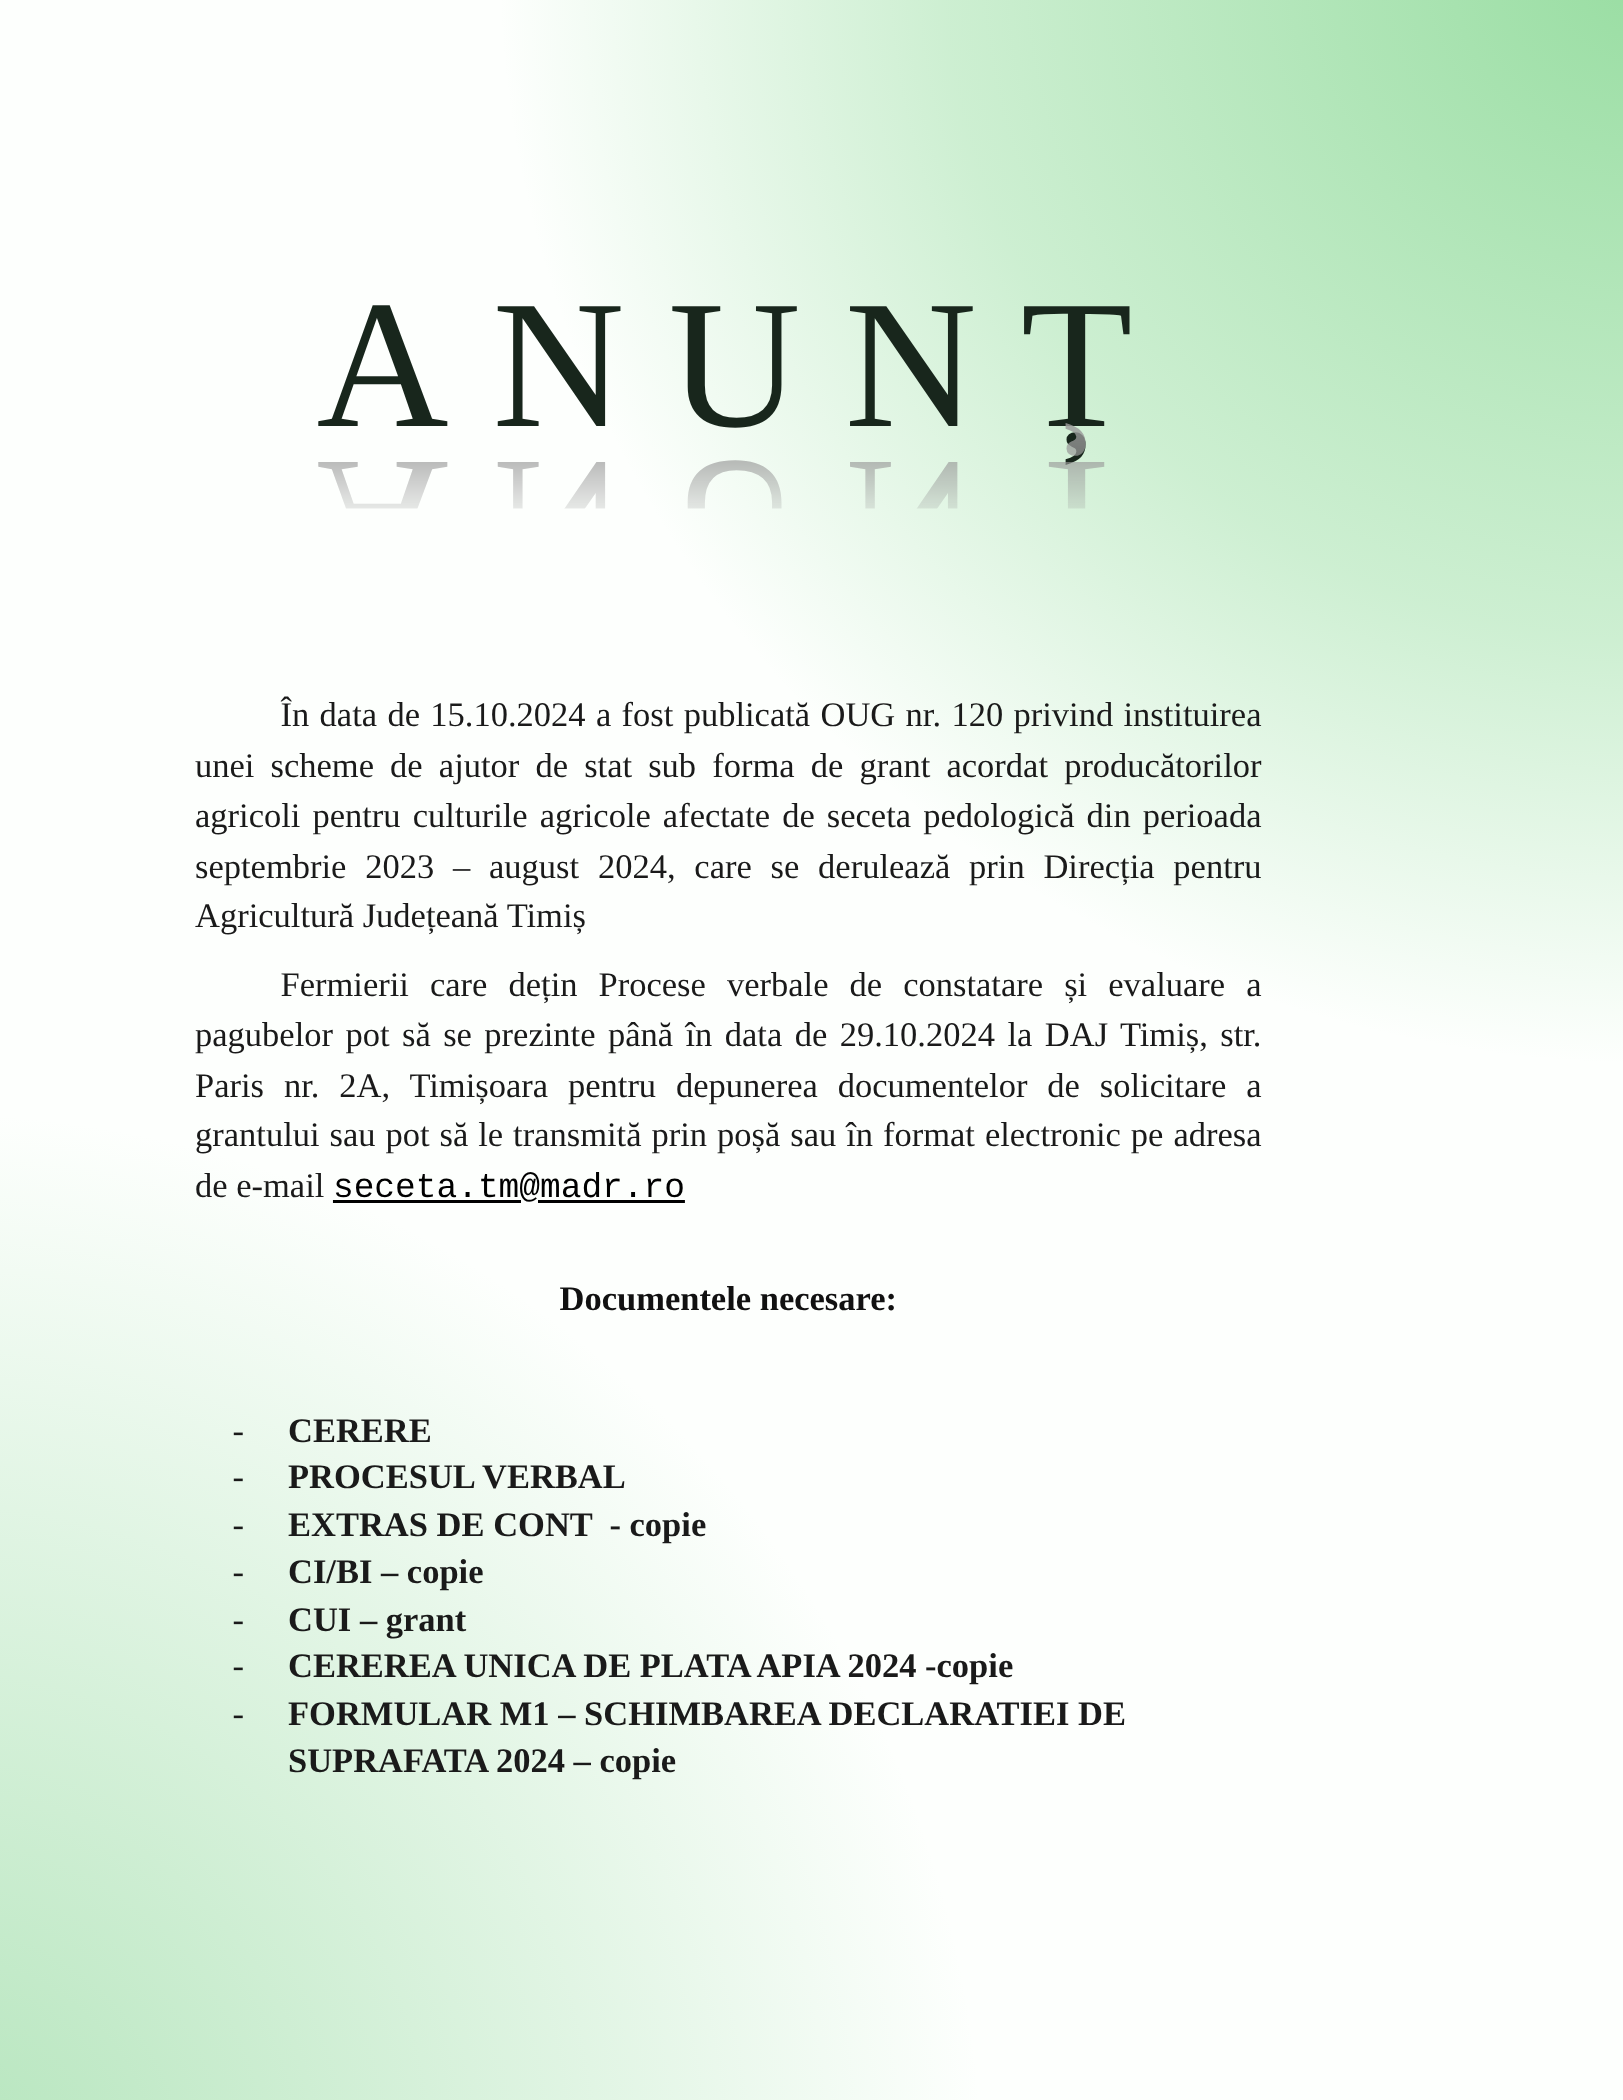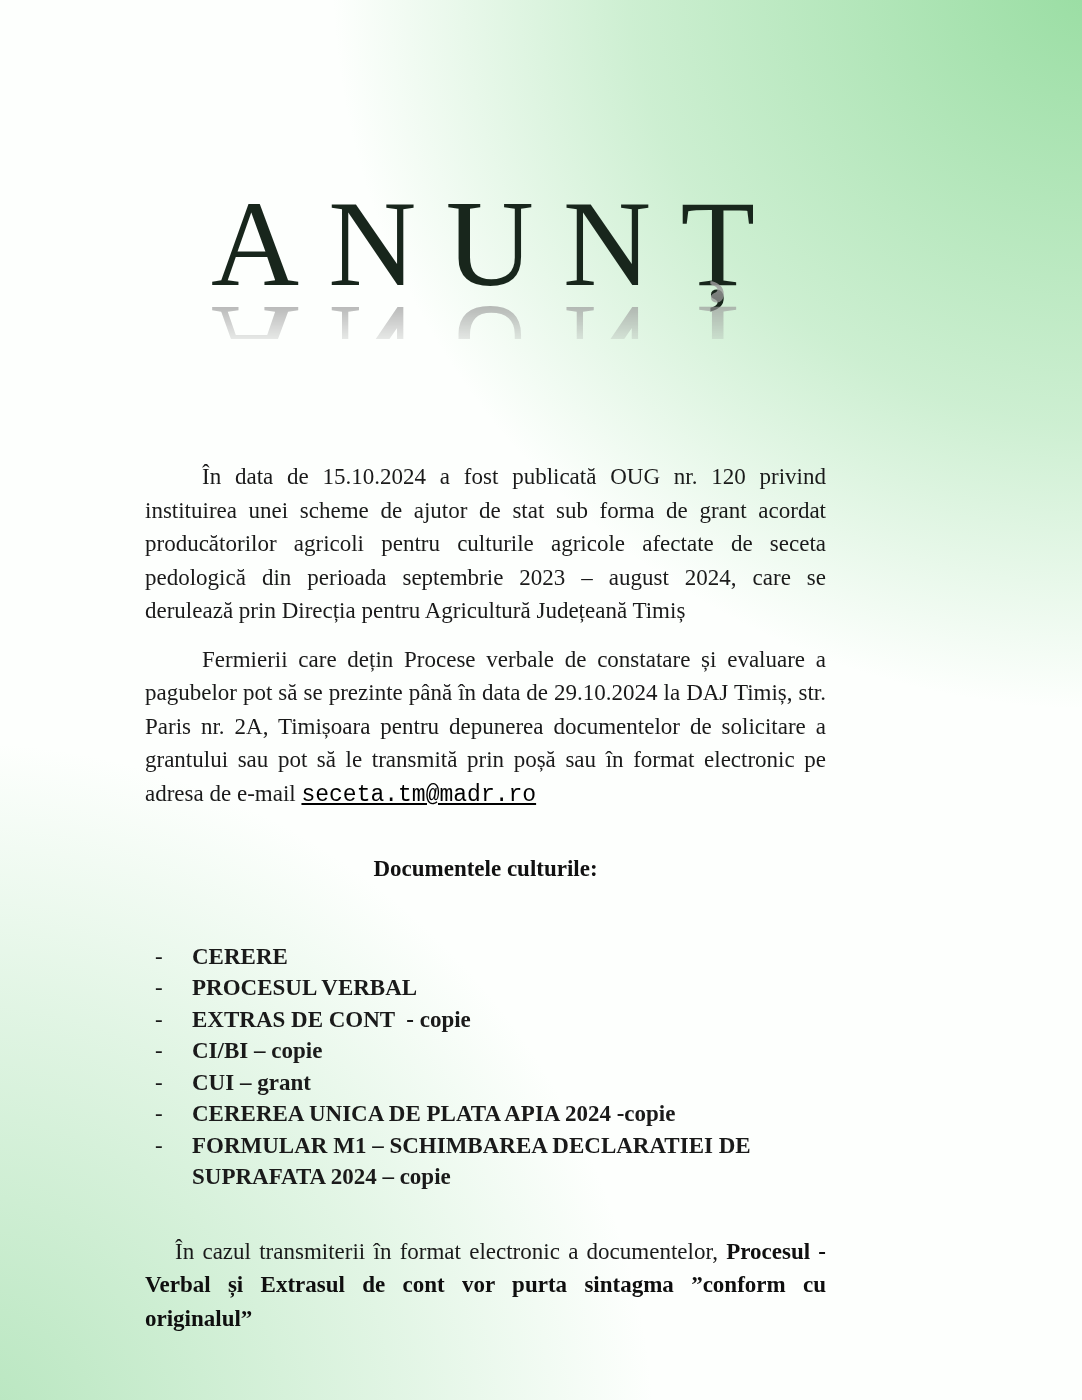--- a/index.html
+++ b/index.html
@@ -40,21 +40,21 @@
     font-weight: 400;
     color: #9a9a9a;
     white-space: nowrap;
     transform: scaleY(-1);
     -webkit-mask-image: linear-gradient(to top, rgba(0,0,0,0.85) 0%, rgba(0,0,0,0.7) 18%, rgba(0,0,0,0) 55%);
     mask-image: linear-gradient(to top, rgba(0,0,0,0.85) 0%, rgba(0,0,0,0.7) 18%, rgba(0,0,0,0) 55%);
   }
 
   
   .content { padding: 0 125px 0 130px; font-size: 23px; line-height: 33.5px; }
-  .para { margin: 15px; text-align: justify; }
+  .para { margin: 0; text-align: justify; }
   .para.first { margin-top: 121px; }
   .para.indented { text-indent: 57px; }
   .para.second { margin-top: 12px; }
   .email { color: #000000; text-decoration: underline; font-family: Liberation Mono, monospace; }
 
   .list-heading {
     margin: 40px 0 0 0;
     font-size: 23px;
     line-height: 33.5px;
     font-weight: bold;
@@ -91,21 +91,21 @@
   <div class="content">
 
     <p class="para first indented">
       <span>În data de 15.10.2024 a fost publicată OUG nr. 120 privind instituirea unei scheme de ajutor de stat sub forma de grant acordat producătorilor agricoli pentru culturile agricole afectate de seceta pedologică din perioada septembrie 2023 – august 2024, care se derulează prin Direcția pentru Agricultură Județeană Timiș</span>
     </p>
 
     <p class="para second indented">
       <span>Fermierii care dețin Procese verbale de constatare și evaluare a pagubelor pot să se prezinte până în data de 29.10.2024 la DAJ Timiș, str. Paris nr. 2A, Timișoara pentru depunerea documentelor de solicitare a grantului sau pot să le transmită prin poșă sau în format electronic pe adresa de e-mail </span><a class="email" href="#">seceta.tm@madr.ro</a>
     </p>
 
-    <h2 class="list-heading">Documentele culturile:</h2>
+    <h2 class="list-heading">Documentele necesare:</h2>
 
     <ul class="doc-list">
       <li class="doc-item">
         <span class="bullet">-</span>
         <span class="label">CERERE</span>
       </li>
       <li class="doc-item">
         <span class="bullet">-</span>
         <span class="label">PROCESUL VERBAL</span>
       </li>
@@ -124,18 +124,15 @@
       <li class="doc-item">
         <span class="bullet">-</span>
         <span class="label">CEREREA UNICA DE PLATA APIA 2024 -copie</span>
       </li>
       <li class="doc-item">
         <span class="bullet">-</span>
         <span class="label">FORMULAR M1 – SCHIMBAREA DECLARATIEI DE SUPRAFATA 2024 – copie</span>
       </li>
     </ul>
 
-    <p class="para closing">
-      <span>În cazul transmiterii în format electronic a documentelor, </span><strong>Procesul -Verbal și Extrasul de cont vor purta sintagma ”conform cu originalul”</strong>
-    </p>
 
   </div>
 </div>
 
 </body></html>

